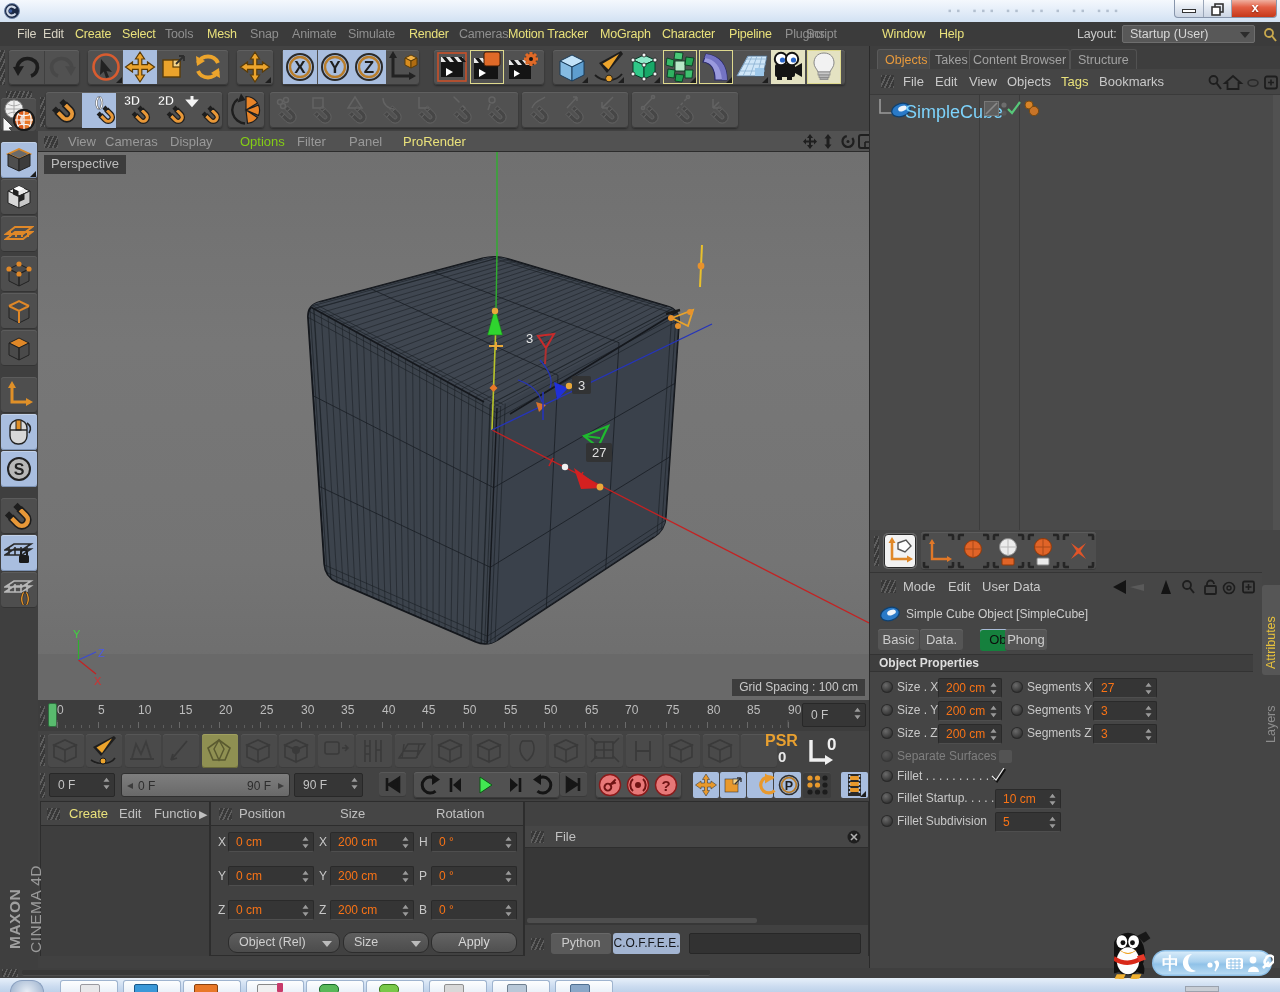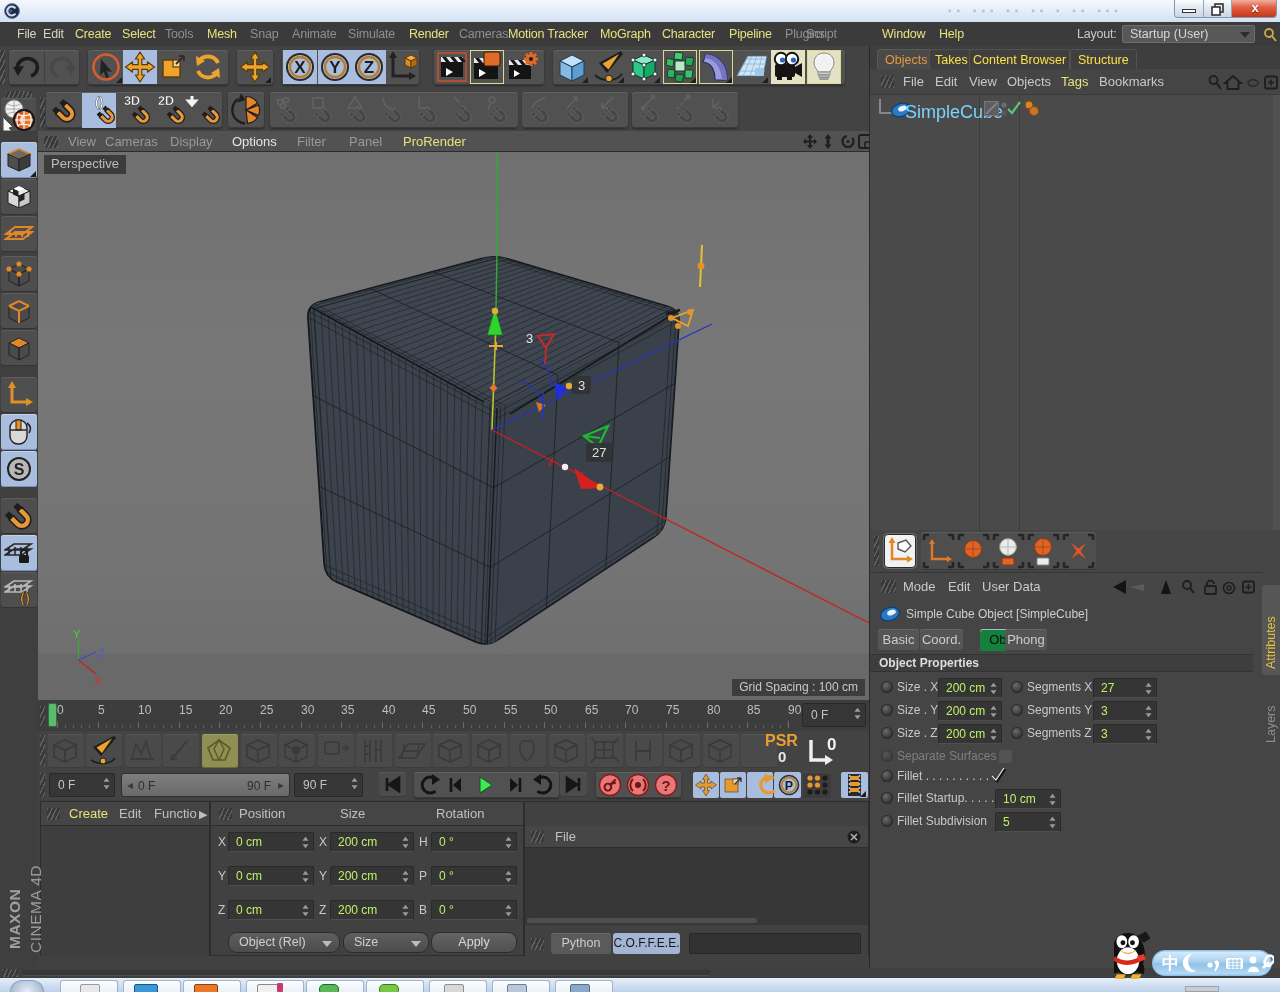--- a/index.html
+++ b/index.html
@@ -52,25 +52,25 @@
 .pb { position:absolute; top:2px; width:25px; height:25px; background:#4c4c4c; border-radius:3px;
   box-shadow:inset 0 1px 0 #585858, inset 0 -1px 0 #3a3a3a; }
 
 #bpanels { left:38px; top:800px; width:831px; height:168px; background:#414141; }
 .panel { position:absolute; top:1px; height:155px; background:#414141; border:1px solid #2d2d2d; }
 .phead { position:absolute; left:0; top:0; width:100%; height:24px; background:#454545; border-bottom:1px solid #2d2d2d; }
 .ptab { position:absolute; top:4px; font-size:13px; color:#c0c0c0; }
 
 #rpanel { left:869px; top:46px; width:411px; height:932px; background:#454545; border-left:1px solid #2a2a2a;}
 .rtab { position:absolute; top:3px; height:20px; white-space:nowrap; background:#3f3f3f; border:1px solid #525252; border-bottom:none;
-  font-size:12.5px; color:#fde047; padding:3px 7px 0; border-radius:3px 3px 0 0;}
+  font-size:12.5px; color:#a3a3a3; padding:3px 7px 0; border-radius:3px 3px 0 0;}
 .rtab.sel { background:#4a4a4a; color:#e89a3c; border-color:#5a5a5a; }
 .omm { position:absolute; top:5px; font-size:13px; color:#c9c9c9; }
 .arow { position:absolute; font-size:12px; color:#c8c8c8; }
-.ain { position:absolute; background:#353535; border:1px solid #2a2a2a; border-bottom-color:#4e4e4e; color:#bef264;
+.ain { position:absolute; background:#353535; border:1px solid #2a2a2a; border-bottom-color:#4e4e4e; color:#f97316;
   font-size:12px; border-radius:2px; height:20px; padding:2px 0 0 7px; }
 .atab { position:absolute; top:29px; height:22px; background:#555555; border-radius:3px;
   font-size:13px; color:#cccccc; text-align:center; padding-top:3px; box-shadow:inset 0 1px 0 #646464, inset 0 -1px 0 #444; }
 .radio { position:absolute; width:12px; height:12px; border-radius:50%;
   background:radial-gradient(circle at 40% 35%, #6a6a6a, #303030 70%); box-shadow:inset 0 0 0 1px #2a2a2a; }
 
 #statusbar { left:0; top:968px; width:1280px; height:10px; background:#3f3f3f; }
 #taskbar { left:0; top:978px; width:1280px; height:14px;
   background:linear-gradient(#e7f0fa,#ccdcf0 60%,#bed2ea); }
 .tbtn { position:absolute; top:2px; width:58px; height:14px; border-radius:3px 3px 0 0;
@@ -491,21 +491,21 @@
     <path d="M5 9 v8 M11 9 v8 M17 9 v8 M23 9 v8" stroke="#b8b8b8" stroke-width="1.6"></path>
     <text x="21" y="28" text-anchor="middle" font-size="15" font-weight="bold" fill="#e09028" stroke="#222" stroke-width="0.5" font-family="Liberation Sans">()</text>
   </svg>
 </div>
 
 <div id="vpmenu" class="abs">
   <div class="stripes" style="left:6px;top:5px;width:14px;height:12px"></div>
   <div class="vpm" style="left:30px">View</div>
   <div class="vpm" style="left:67px">Cameras</div>
   <div class="vpm" style="left:132px">Display</div>
-  <div class="vpm c2" style="left:194px;color:#e5e5e5">Options</div>
+  <div class="vpm c2" style="left:202px;color:#84cc16">Options</div>
   <div class="vpm" style="left:259px">Filter</div>
   <div class="vpm" style="left:311px">Panel</div>
   <div class="vpm" style="left:365px;color:#e9e17b">ProRender</div>
   <svg class="abs" style="left:763px;top:3px" width="70" height="16" viewBox="0 0 70 16">
     <g fill="#1f1f1f">
       <path d="M9 0 L12 4 H10 v2.5 H13 V4.5 L16 7.5 13 10.5 V8.5 H10 V11 H12 L9 15 6 11 H8 V8.5 H5 V10.5 L2 7.5 5 4.5 V6.5 H8 V4 H6 Z"></path>
       <path d="M27 0 L30.5 4.5 H28.5 V10.5 H30.5 L27 15 23.5 10.5 H25.5 V4.5 H23.5 Z"></path>
     </g>
     <circle cx="47" cy="7.5" r="5.5" fill="none" stroke="#1f1f1f" stroke-width="2.2" stroke-dasharray="24 6"></circle>
     <circle cx="47" cy="7.5" r="1.5" fill="#1f1f1f"></circle>
@@ -1129,21 +1129,21 @@
       <path d="M138.5 6 v6 M135.5 9 h6" stroke="#1e1e1e" stroke-width="1.5"></path>
     </svg>
   </div>
   <div class="abs" style="left:0;top:554px;width:392px;height:378px;background:#454545">
     <svg class="abs" style="left:9px;top:6px" width="22" height="16" viewBox="0 0 22 16">
       <ellipse cx="11" cy="8" rx="9.5" ry="6.5" fill="#2a7ac8" stroke="#10406e" stroke-width="1.3" transform="rotate(-18 11 8)"></ellipse>
       <ellipse cx="12.5" cy="6.5" rx="4.5" ry="2.6" fill="#eef4fa" transform="rotate(-18 12.5 6.5)"></ellipse>
     </svg>
     <div class="arow" style="left:36px;top:7px;color:#cecece">Simple Cube Object [SimpleCube]</div>
     <div class="atab" style="left:8px;width:41px">Basic</div>
-    <div class="atab" style="left:50px;width:43px">Coord.</div>
+    <div class="atab" style="left:50px;width:43px">Data.</div>
     <div class="atab" style="left:110px;width:56px;background:#15803d;color:#0d0d0d;box-shadow:inset 0 1px 0 #a8bad6">Object</div>
     <div class="atab" style="left:135px;width:42px">Phong</div>
     <div class="abs" style="left:0;top:54px;width:383px;height:18px;background:#3e3e3e;border-top:1px solid #333;border-bottom:1px solid #333">
       <div class="arow" style="left:9px;top:1px;font-weight:bold;color:#dedede">Object Properties</div>
     </div>
     <div class="radio" style="left:11px;top:81px"></div>
     <div class="arow" style="left:27px;top:80px">Size . X</div>
     <div class="ain" style="left:68px;top:78px;width:64px">200 cm<svg class="spin" width="9" height="14" viewBox="0 0 9 15">
             <path d="M1 5.5 L4.5 1 L8 5.5 Z M1 9.5 L4.5 14 L8 9.5 Z" fill="#9a9a9a"></path>
           </svg></div>

